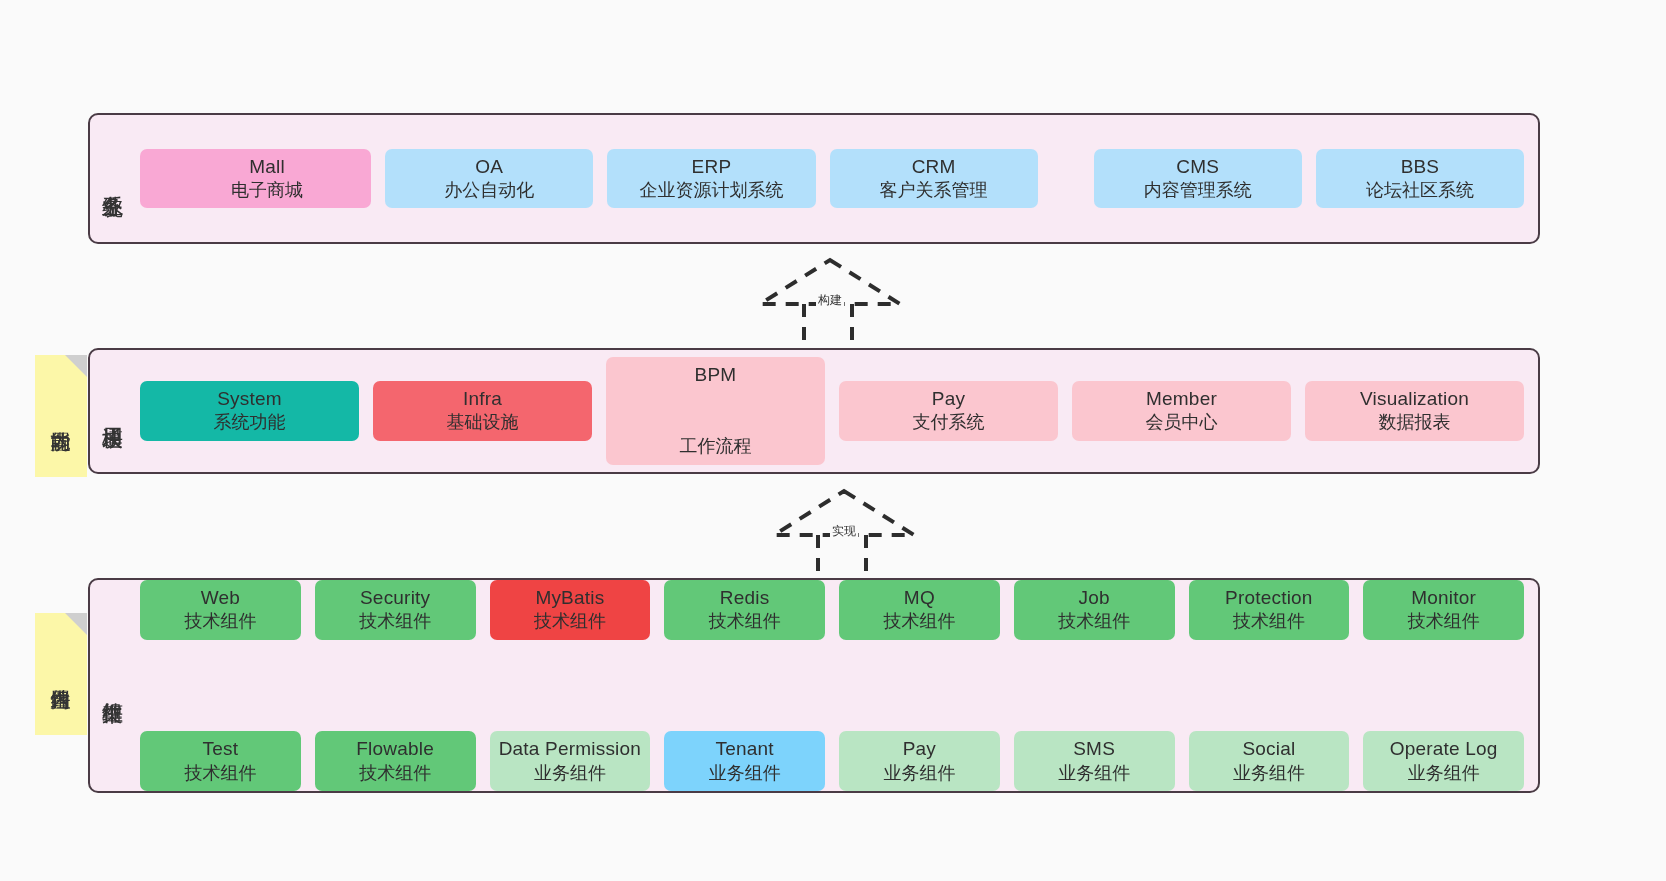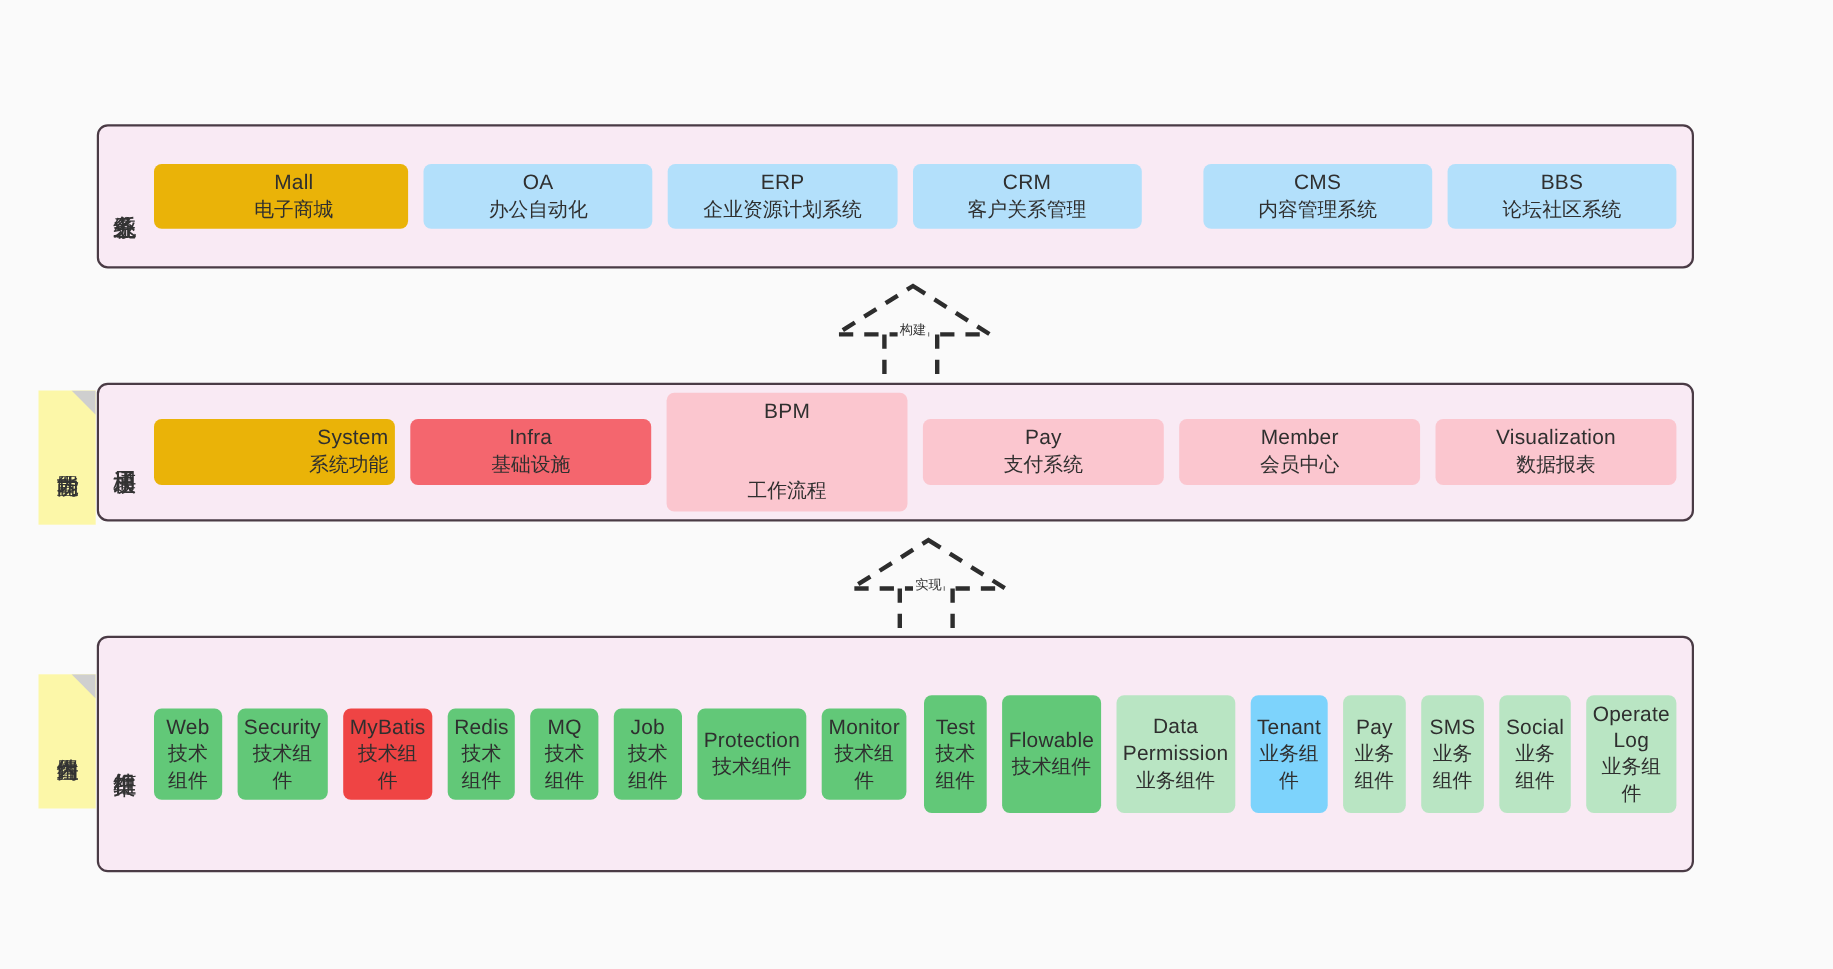--- a/index.html
+++ b/index.html
@@ -53,21 +53,21 @@
 
   .layer-body {
     flex: 1 1 auto;
     display: flex;
     align-items: center;
     justify-content: space-between;
     padding: 0 14px 0 6px;
     gap: 14px;
   }
   .layer-body.two-rows {
-    flex-direction: row;
+    flex-direction: column;
     gap: 16px;
     padding: 0 14px 0 6px;
   }
   .row {
     display: flex;
     width: 100%;
     gap: 14px;
     justify-content: space-between;
   }
 
@@ -143,21 +143,21 @@
   }
 </style>
 </head>
 <body style="background: rgb(250, 250, 250);">
 
 <div id="canvas">
 
   <div class="layer" id="layer-1" style="left: 88px; top: 113px; width: 1452px; height: 131px; background: rgb(249, 234, 244); border-color: rgb(74, 59, 69);">
     <div class="layer-title">业务系统</div>
     <div class="layer-body">
-      <div class="card blue" style="background: #eab308; padding-left: 29px;">
+      <div class="card blue" style="background: #f9a8d4; padding-left: 29px;">
         <span class="en">Mall</span>
         <span class="cn">电子商城</span>
       </div>
       <div class="card blue" style="background: rgb(179, 224, 251);">
         <span class="en">OA</span>
         <span class="cn">办公自动化</span>
       </div>
       <div class="card blue" style="background: rgb(179, 224, 251);">
         <span class="en">ERP</span>
         <span class="cn">企业资源计划系统</span>
@@ -187,21 +187,21 @@
     <span class="conn-label" style="left:64px; top:40px;">构建</span>
   </div>
 
   <div class="note" style="left: 35px; top: 355px; width: 52px; height: 122px; background: rgb(252, 247, 168);">
     <span>内置功能</span>
   </div>
 
   <div class="layer" id="layer-2" style="left: 88px; top: 348px; width: 1452px; height: 126px; background: rgb(249, 234, 244); border-color: rgb(74, 59, 69);">
     <div class="layer-title">通用模块</div>
     <div class="layer-body">
-      <div class="card red" style="background: #eab308; align-items: flex-end;">
+      <div class="card red" style="background: #14b8a6;">
         <span class="en">System</span>
         <span class="cn">系统功能</span>
       </div>
       <div class="card red" style="background: rgb(244, 102, 110);">
         <span class="en">Infra</span>
         <span class="cn">基础设施</span>
       </div>
       <div class="card pink" style="background: rgb(251, 198, 207); gap: 48px;">
         <span class="en">BPM</span>
         <span class="cn">工作流程</span>

